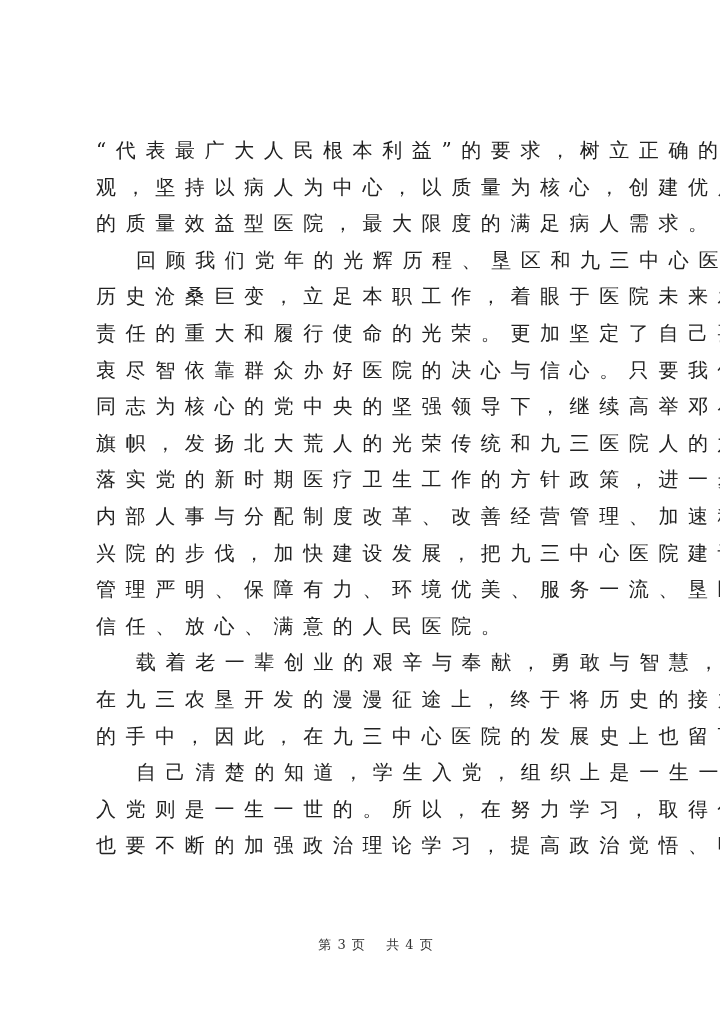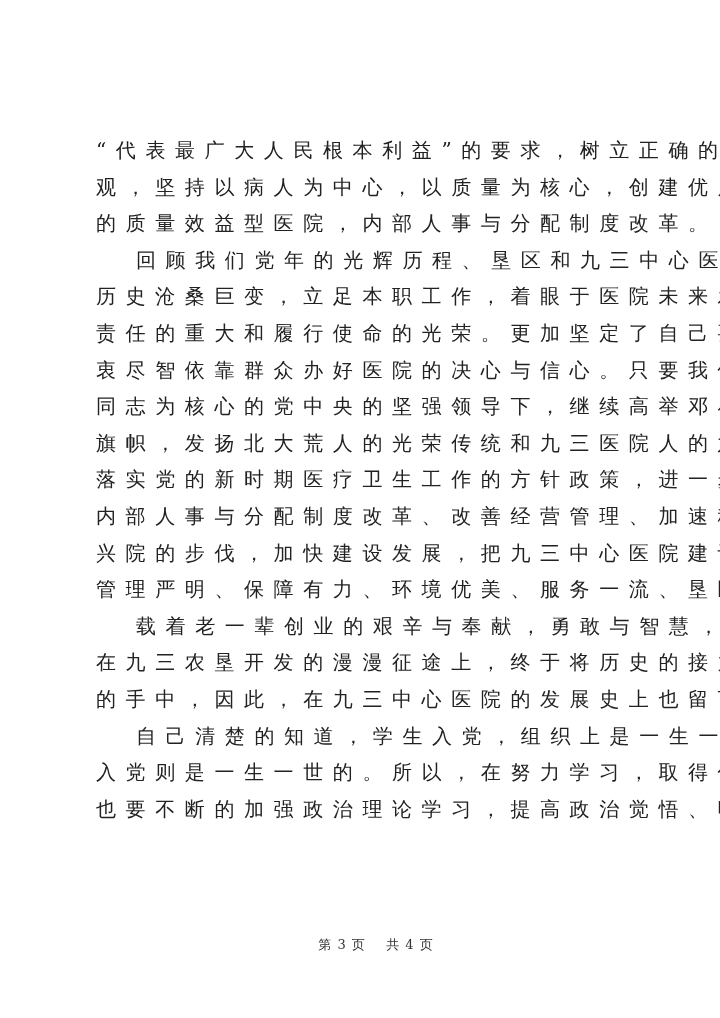--- a/index.html
+++ b/index.html
@@ -55,34 +55,35 @@
   </style>
 </head>
 <body>
 
 <div class="page">
   <div class="content">
 
     <div>
       <span class="line">“代表最广大人民根本利益”的要求，树立正确的利益关与价值</span>
       <span class="line">观，坚持以病人为中心，以质量为核心，创建优质、高效、低耗</span>
-      <span class="line">的质量效益型医院，内部人事与分配制度改革。</span>
+      <span class="line">的质量效益型医院，最大限度的满足病人需求。</span>
     </div>
 
     <div>
       <span class="line indent">回顾我们党年的光辉历程、垦区和九三中心医院半个世纪的</span>
       <span class="line">历史沧桑巨变，立足本职工作，着眼于医院未来发展，倍感肩上</span>
       <span class="line">责任的重大和履行使命的光荣。更加坚定了自己要不懈努力、竭</span>
       <span class="line">衷尽智依靠群众办好医院的决心与信心。只要我们要在以江泽民</span>
       <span class="line">同志为核心的党中央的坚强领导下，继续高举邓小平理论的伟大</span>
       <span class="line">旗帜，发扬北大荒人的光荣传统和九三医院人的六种精神，深入</span>
       <span class="line">落实党的新时期医疗卫生工作的方针政策，进一步推进深化医院</span>
       <span class="line">内部人事与分配制度改革、改善经营管理、加速科技兴医，名医</span>
       <span class="line">兴院的步伐，加快建设发展，把九三中心医院建设成为技术精湛、</span>
       <span class="line">管理严明、保障有力、环境优美、服务一流、垦区内外人民群众</span>
+      <span class="line">信任、放心、满意的人民医院。</span>
     </div>
 
     <div>
       <span class="line indent">载着老一辈创业的艰辛与奉献，勇敢与智慧，光荣与梦想，</span>
       <span class="line">在九三农垦开发的漫漫征途上，终于将历史的接力棒传到了我们</span>
       <span class="line">的手中，因此，在九三中心医院的发展史上也留下了我们坚实的</span>
     </div>
 
     <div>
       <span class="line indent">自己清楚的知道，学生入党，组织上是一生一次，而思想上</span>

